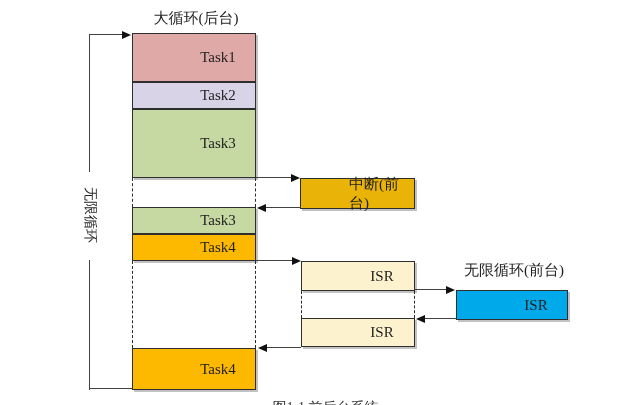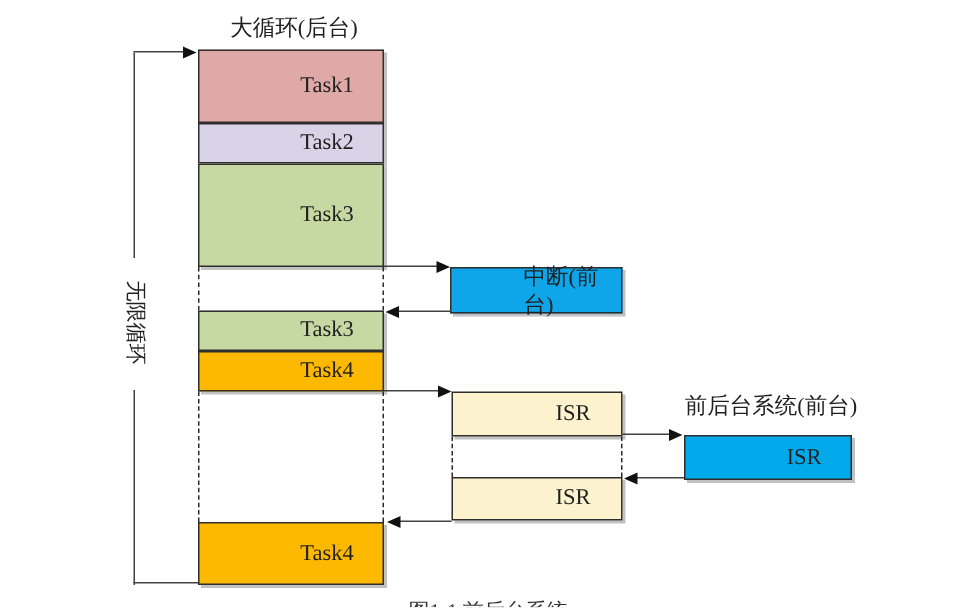--- a/index.html
+++ b/index.html
@@ -72,33 +72,33 @@
     <span>Task3</span>
   </div>
   <div class="box" style="left: 132px; top: 234px; width: 124px; height: 27px; background: rgb(253, 184, 0);">
     <span>Task4</span>
   </div>
   <div class="gap" style="left:132px; top:261px; width:124px; height:87px;"></div>
   <div class="box" style="left: 132px; top: 348px; width: 124px; height: 42px; background: rgb(253, 184, 0);">
     <span>Task4</span>
   </div>
 
-  <div class="box" style="left: 300px; top: 178px; width: 115px; height: 31px; background: #0ea5e9; justify-content: flex-end;">
+  <div class="box" style="left: 300px; top: 178px; width: 115px; height: 31px; background: #eab308; justify-content: flex-end;">
     <span>中断(前台)</span>
   </div>
 
   <div class="box" style="left: 301px; top: 261px; width: 114px; height: 30px; background: rgb(252, 242, 205);">
     <span>ISR</span>
   </div>
   <div class="gap" style="left:301px; top:291px; width:114px; height:27px;"></div>
   <div class="box" style="left: 301px; top: 318px; width: 114px; height: 29px; background: rgb(252, 242, 205);">
     <span>ISR</span>
   </div>
 
-  <div class="abs txt" style="left:440px; top:261px; width:148px;">前后台系统(前台)</div>
+  <div class="abs txt" style="left:440px; top:261px; width:148px;">无限循环(前台)</div>
   <div class="box" style="left: 456px; top: 290px; width: 112px; height: 30px; background: rgb(0, 170, 234);">
     <span>ISR</span>
   </div>
 
   <div class="hline" style="left:256px; top:177px; width:37px;"></div>
   <div class="ah-r" style="left:291px; top:173.5px;"></div>
 
   <div class="hline" style="left:265px; top:207px; width:36px;"></div>
   <div class="ah-l" style="left:257px; top:203.5px;"></div>
 

